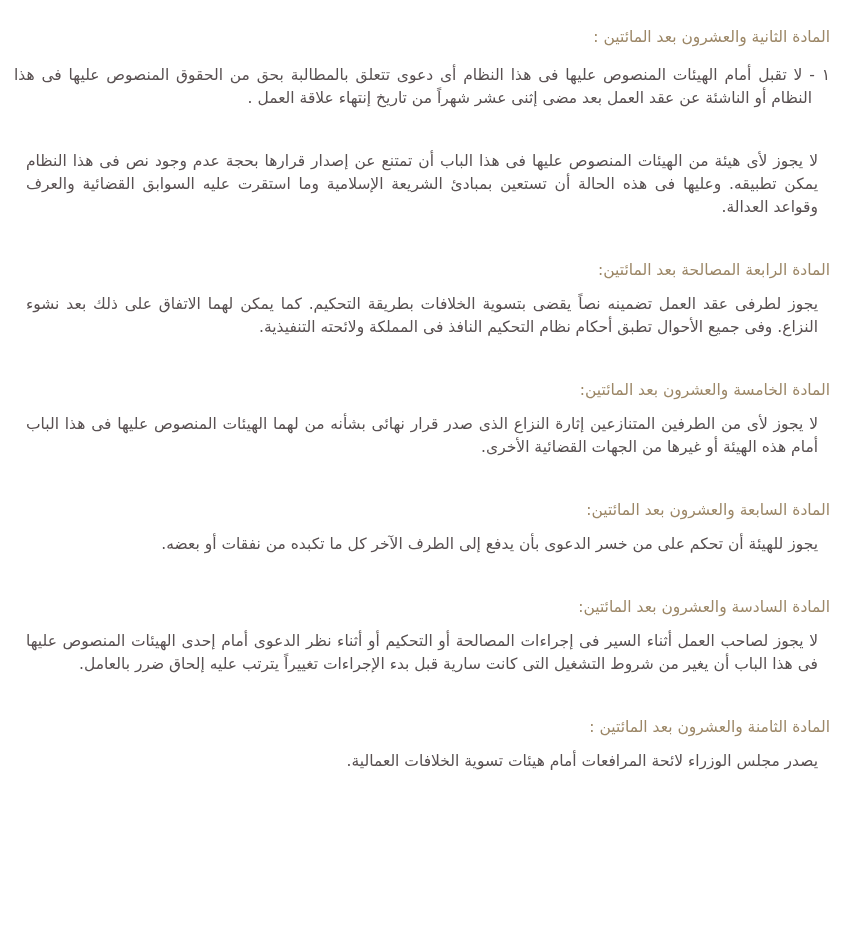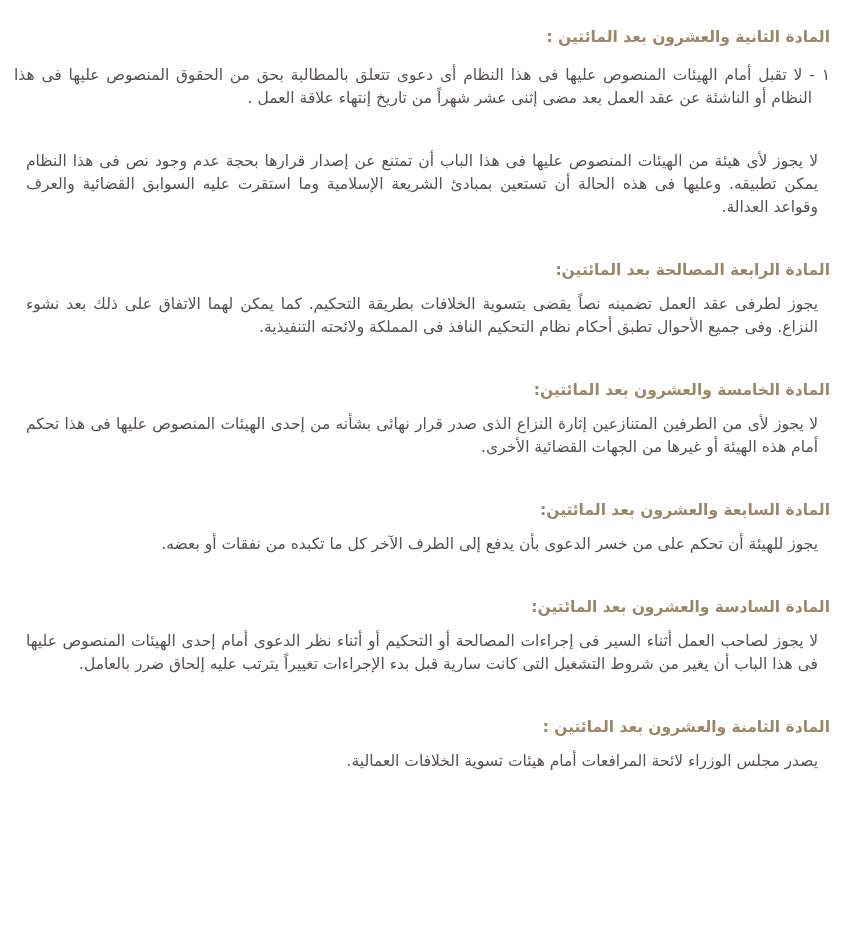--- a/index.html
+++ b/index.html
@@ -22,21 +22,21 @@
   }
   .article {
     margin: 0 0 40px 0;
   }
   .article:last-child {
     margin-bottom: 0;
   }
   .article-heading {
     color: #9c8767;
     font-size: 15.5px;
-    font-weight: bold;
+    font-weight: normal;
     line-height: 22px;
     margin: 0 0 3px 0;
     text-align: right;
   }
   .article-body {
     color: #585051;
     font-size: 15.5px;
     font-weight: 500;
     line-height: 23px;
     margin: 12px;
@@ -72,21 +72,21 @@
     <p class="article-body">لا يجوز لأى هيئة من الهيئات المنصوص عليها فى هذا الباب أن تمتنع عن إصدار قرارها بحجة عدم وجود نص فى هذا النظام يمكن تطبيقه. وعليها فى هذه الحالة أن تستعين بمبادئ الشريعة الإسلامية وما استقرت عليه السوابق القضائية والعرف وقواعد العدالة.</p>
   </section>
 
   <section class="article">
     <h2 class="article-heading">المادة الرابعة المصالحة بعد المائتين:</h2>
     <p class="article-body">يجوز لطرفى عقد العمل تضمينه نصاً يقضى بتسوية الخلافات بطريقة التحكيم. كما يمكن لهما الاتفاق على ذلك بعد نشوء النزاع. وفى جميع الأحوال تطبق أحكام نظام التحكيم النافذ فى المملكة ولائحته التنفيذية.</p>
   </section>
 
   <section class="article">
     <h2 class="article-heading">المادة الخامسة والعشرون بعد المائتين:</h2>
-    <p class="article-body">لا يجوز لأى من الطرفين المتنازعين إثارة النزاع الذى صدر قرار نهائى بشأنه من إحدى الهيئات المنصوص عليها فى هذا تحكم أمام هذه الهيئة أو غيرها من الجهات القضائية الأخرى.</p>
+    <p class="article-body">لا يجوز لأى من الطرفين المتنازعين إثارة النزاع الذى صدر قرار نهائى بشأنه من لهما الهيئات المنصوص عليها فى هذا الباب أمام هذه الهيئة أو غيرها من الجهات القضائية الأخرى.</p>
   </section>
 
   <section class="article">
     <h2 class="article-heading">المادة السابعة والعشرون بعد المائتين:</h2>
     <p class="article-body">يجوز للهيئة أن تحكم على من خسر الدعوى بأن يدفع إلى الطرف الآخر كل ما تكبده من نفقات أو بعضه.</p>
   </section>
 
   <section class="article">
     <h2 class="article-heading">المادة السادسة والعشرون بعد المائتين:</h2>
     <p class="article-body">لا يجوز لصاحب العمل أثناء السير فى إجراءات المصالحة أو التحكيم أو أثناء نظر الدعوى أمام إحدى الهيئات المنصوص عليها فى هذا الباب أن يغير من شروط التشغيل التى كانت سارية قبل بدء الإجراءات  تغييراً يترتب عليه إلحاق ضرر بالعامل.</p>

